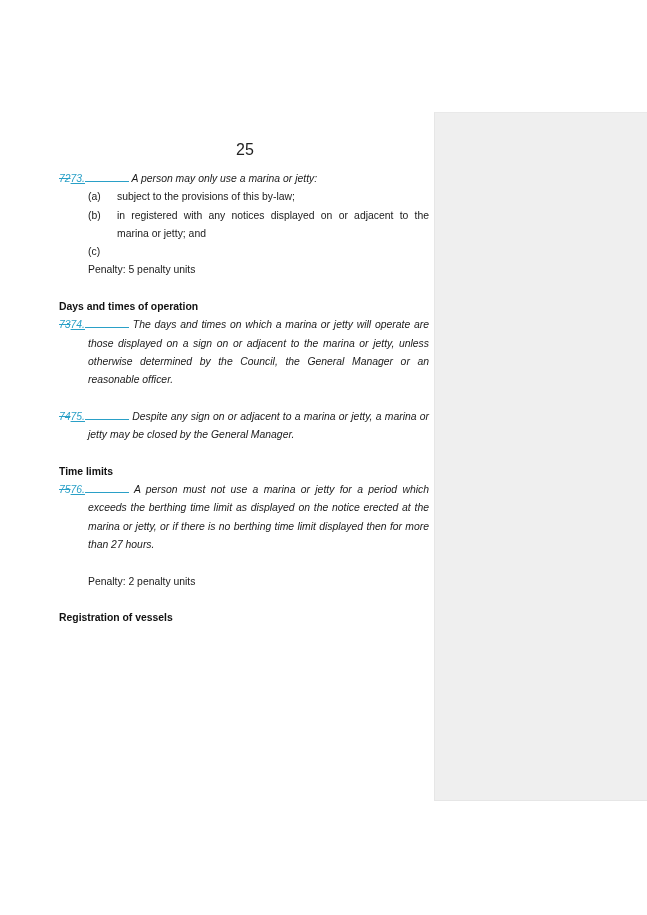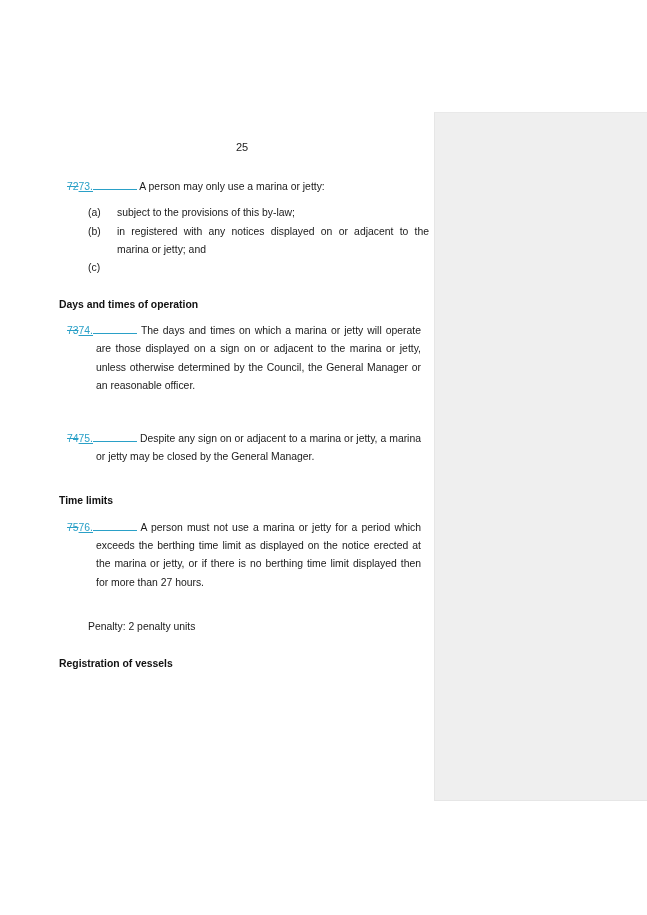--- a/index.html
+++ b/index.html
@@ -24,41 +24,42 @@
       background: #efefef;
       border-left: 1px solid #e6e6e6;
       border-top: 1px solid #e9e9e9;
       border-bottom: 1px solid #e6e6e6;
       box-sizing: border-box;
     }
     .page-number {
       position: absolute;
       left: 236px;
       top: 141px;
-      font-size: 11px;
+      font-size: 16px;
       color: #222;
     }
     .content {
       position: absolute;
       left: 59px;
       top: 170px;
       width: 370px;
       font-size: 10.4px;
       line-height: 18.3px;
     }
     .heading {
       font-weight: bold;
       margin: 0;
       color: #111;
     }
     .clause {
       position: relative;
       padding-left: 29px;
       text-align: justify;
-      margin: 8px;
+      margin: 0;
+      font-style: italic;
     }
     .clause-num {
       position: absolute;
       left: 0;
       top: 0;
       color: #2aa0c7;
       white-space: nowrap;
     }
     .clause-num .old {
       text-decoration: line-through;
@@ -113,20 +114,21 @@
   </div>
   <div class="sub-item">
     <span class="sub-label">(b)</span>
     <span>in registered with any notices displayed on or adjacent to the marina or jetty; and</span>
   </div>
   <div class="sub-item">
     <span class="sub-label">(c)</span>
   </div>
 
   <div class="gap"></div>
+  <p class="penalty">Penalty: 5 penalty units</p>
   <div class="gap"></div>
 
   <p class="heading">Days and times of operation</p>
 
   <div class="clause">
     <div style="text-indent:-29px;">
       <span class="clause-num" style="position:static;">
         <span class="old">73</span><span class="new">74.</span><span class="leader"></span>
       </span><span>The days and times on which a marina or jetty will operate are those displayed on a sign on or adjacent to the marina or jetty, unless otherwise determined by the Council, the General Manager or an reasonable officer.</span>
     </div>

